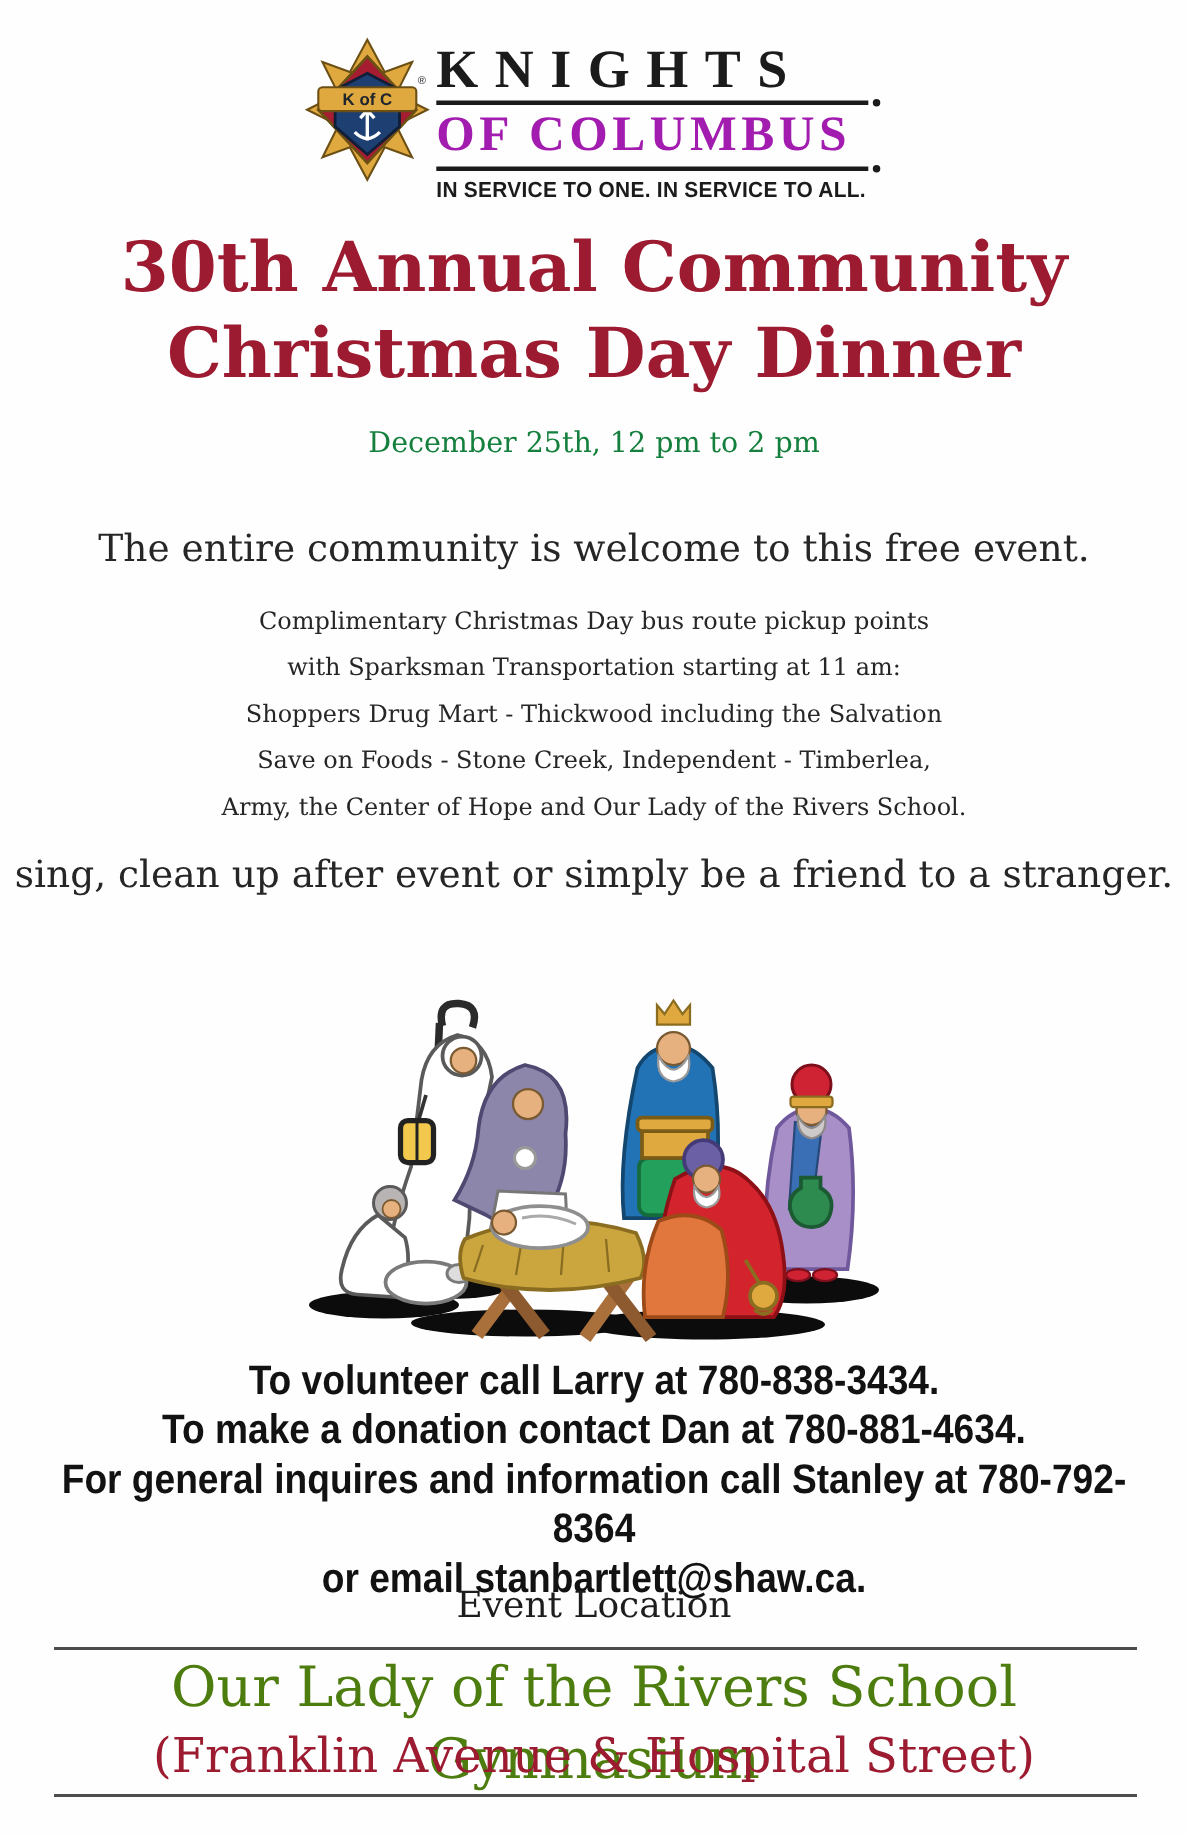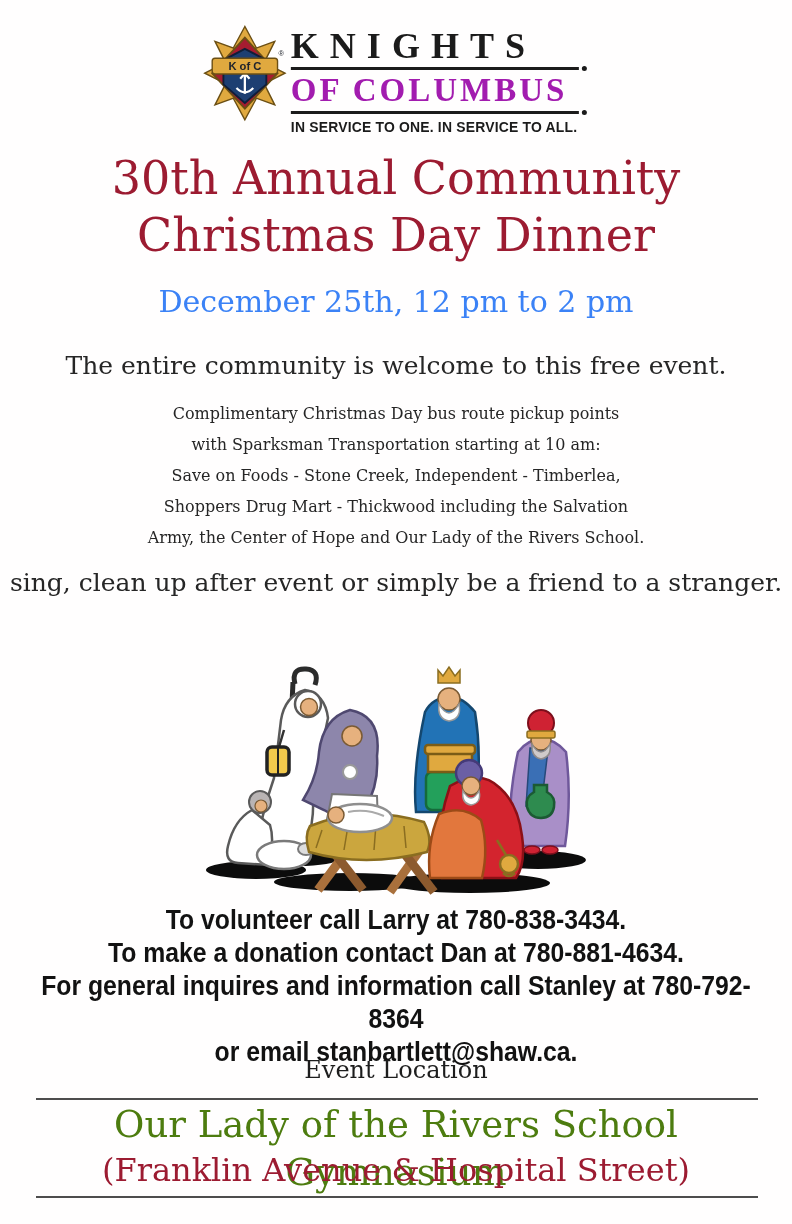--- a/index.html
+++ b/index.html
@@ -18,22 +18,22 @@
   .logo-line2{font-family:"Liberation Serif",serif;font-weight:700;font-size:33px;
               letter-spacing:3px;line-height:1.05;color:#a21caf;white-space:nowrap;}
   .logo-rule{height:3px;background:#1b1b1b;position:relative;margin:3px 10px 3px 0;}
   .logo-rule::after{content:"";position:absolute;right:-8px;bottom:-1px;width:5px;height:5px;
                     border-radius:50%;background:#1b1b1b;}
   .logo-tagline{font-family:"Liberation Sans",sans-serif;font-weight:700;font-size:14.5px;
                 letter-spacing:.2px;color:#1b1b1b;margin-top:2px;white-space:nowrap;
                 transform:scaleX(.96);transform-origin:left;}
   
   .centered{position:absolute;left:0;width:100%;text-align:center;margin:0;}
-  .title{top:150px;font-size:46px;line-height:57px;font-weight:400;color:#9c1b31;}
-  .subtitle{top:284px;font-size:30px;color:#3b82f6;}
+  .title{top:150px;font-size:46px;line-height:57px;font-weight:700;color:#9c1b31;}
+  .subtitle{top:284px;font-size:19px;color:#15803d;}
   .intro{top:351px;font-size:25px;color:#262626;}
   .bus{top:398px;font-size:16px;line-height:31px;color:#262626;}
   .volunteers{top:567px;font-size:25px;line-height:32px;color:#262626;}
   
   .nativity{position:absolute;top:652px;left:50%;transform:translateX(-50%);
             width:396px;height:244px;}
   
   .contact{top:903px;font-family:"Liberation Sans",sans-serif;font-weight:700;
            font-size:27.5px;line-height:33px;color:#121212;
            transform:scaleX(.9);transform-origin:center;}
@@ -93,23 +93,23 @@
     <div>30th Annual Community</div>
     <div>Christmas Day Dinner</div>
   </h1>
 
   <div class="centered subtitle">December 25th, 12 pm to 2 pm</div>
 
   <div class="centered intro">The entire community is welcome to this free event.</div>
 
   <div class="centered bus">
     <div>Complimentary Christmas Day bus route pickup points</div>
-    <div>with Sparksman Transportation starting at 10 am:</div>
+    <div>with Sparksman Transportation starting at 11 am:</div>
+    <div>Shoppers Drug Mart - Thickwood including the Salvation</div>
     <div>Save on Foods - Stone Creek, Independent - Timberlea,</div>
-    <div>Shoppers Drug Mart - Thickwood including the Salvation</div>
     <div>Army, the Center of Hope and Our Lady of the Rivers School.</div>
   </div>
 
   <div class="centered volunteers">
     <div>sing, clean up after event or simply be a friend to a stranger.</div>
   </div>
 
   <svg class="nativity" viewBox="0 0 396 244">
 
     <g fill="#0c0c0c">

